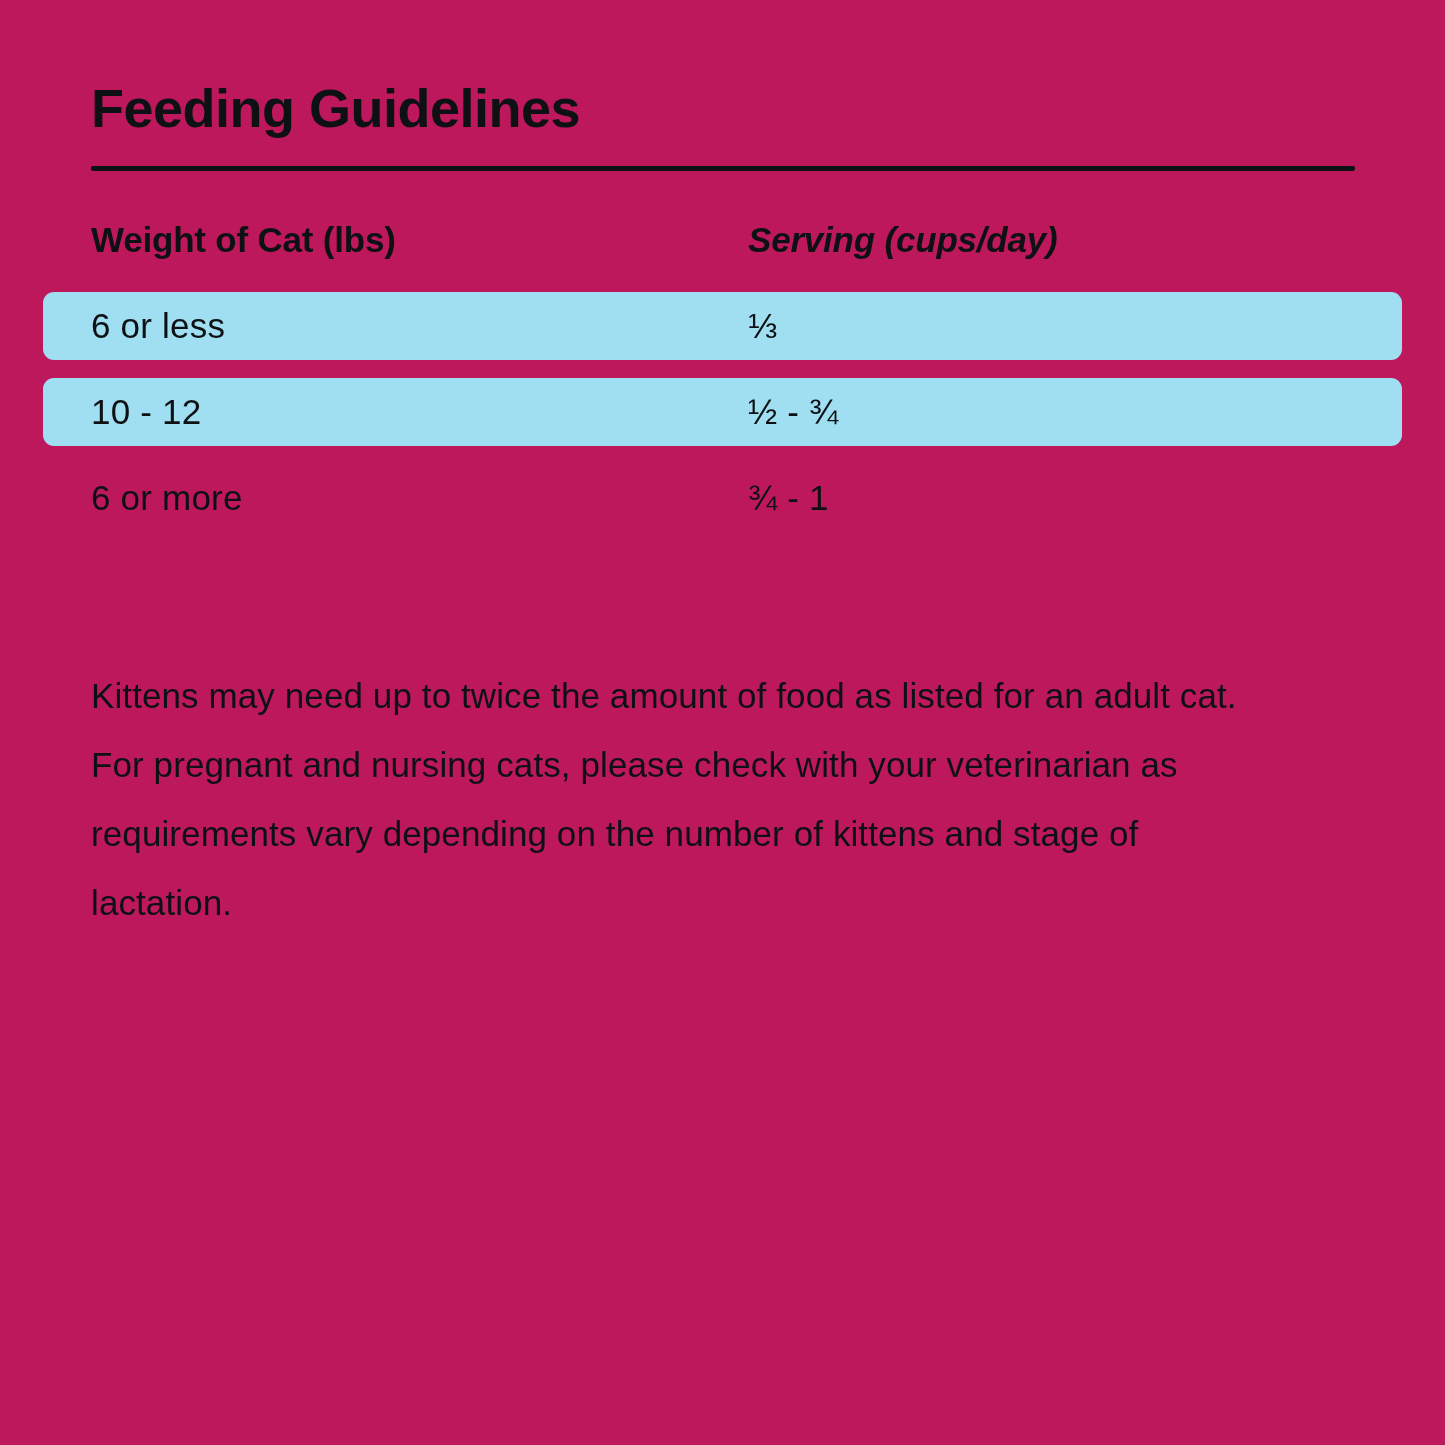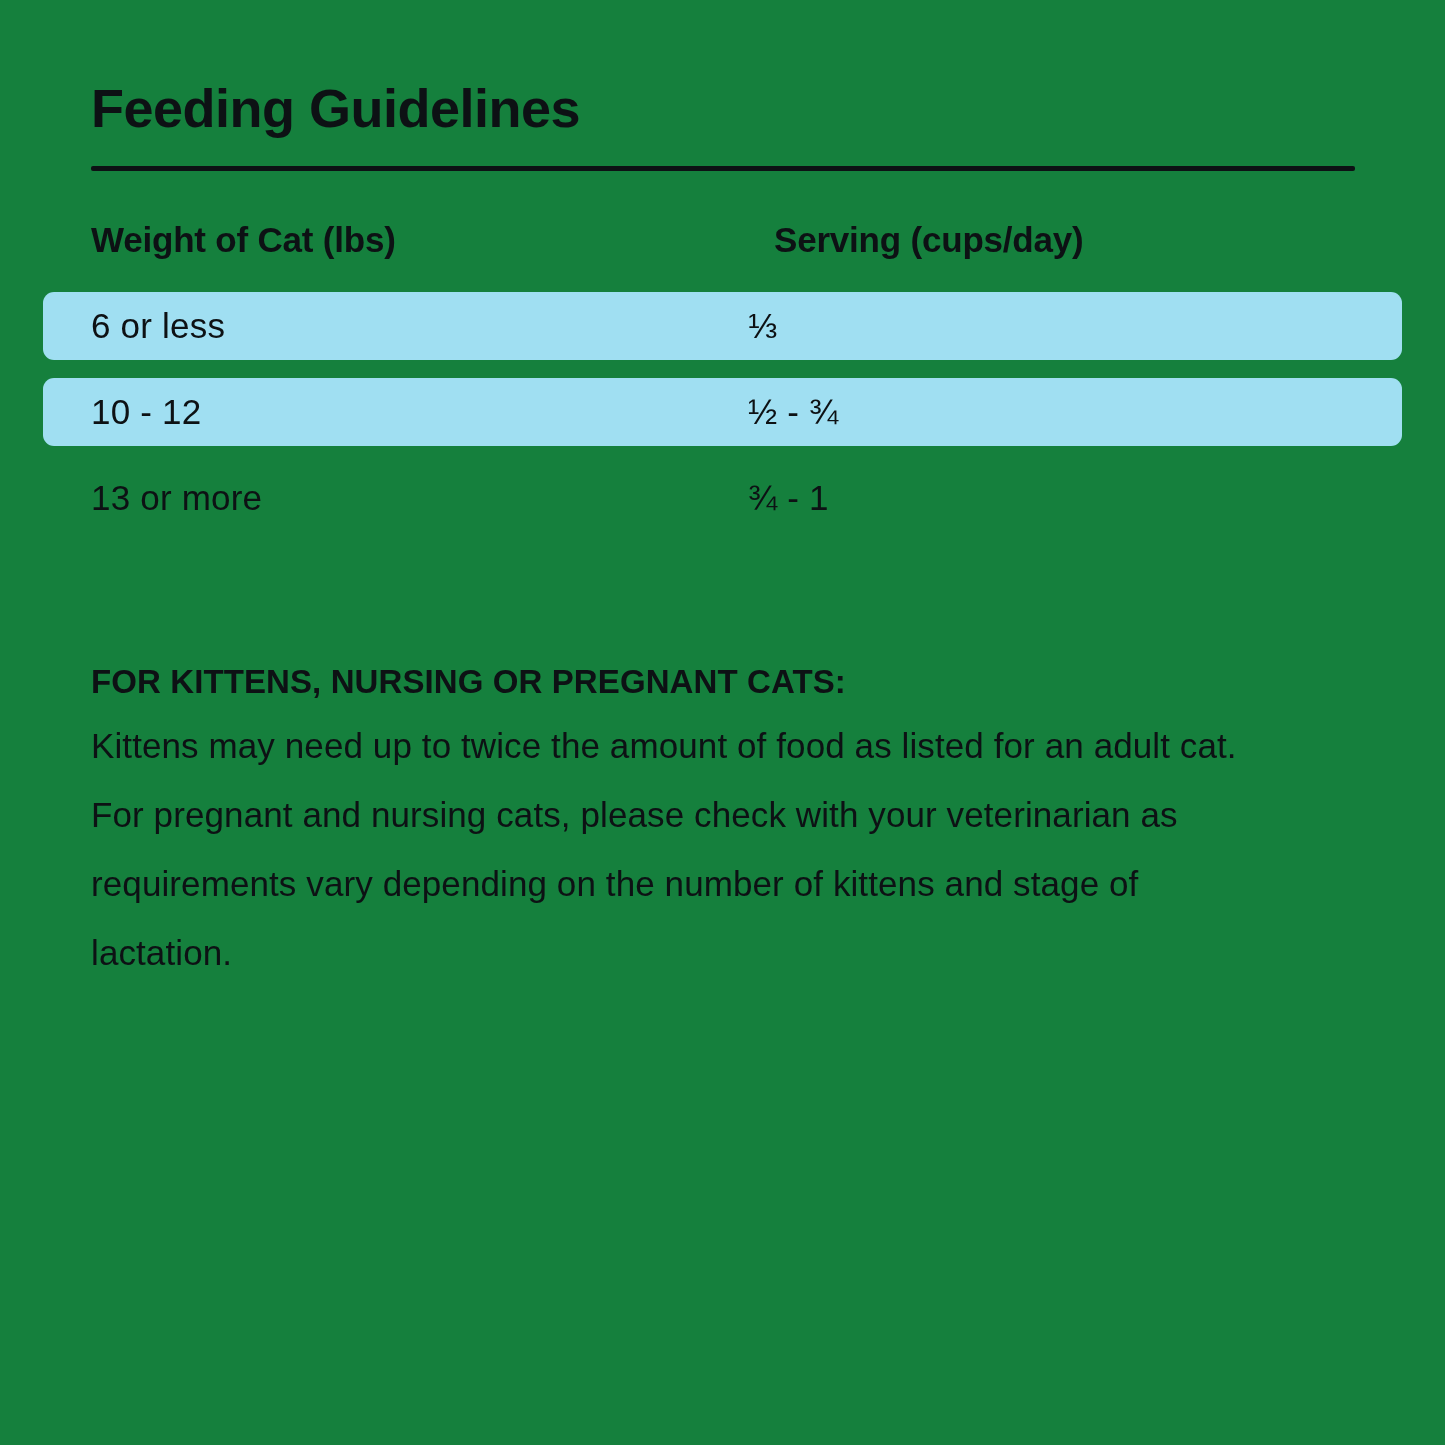--- a/index.html
+++ b/index.html
@@ -8,21 +8,21 @@
     width: 1445px;
     height: 1445px;
     background: #59c8e8;
     overflow: hidden;
   }
 
   .page {
     position: relative;
     width: 1445px;
     height: 1445px;
-    background: #15803d;
+    background: #be185d;
     font-family: "Liberation Sans", sans-serif;
     color: #111418;
   }
 
   
   .title {
     position: absolute;
     left: 91px;
     top: 80px;
     font-size: 54px;
@@ -60,21 +60,21 @@
   .th {
     position: absolute;
     top: 14px;
     font-size: 35px;
     font-weight: 700;
     letter-spacing: -0.2px;
     white-space: nowrap;
     color: #0d1114;
   }
   .th.col-weight  { left: 91px; }
-  .th.col-serving { left: 774px; }
+  .th.col-serving { left: 748px; font-style: italic; }
 
   .row {
     position: relative;
     height: 86px;
   }
 
   .row .band {
     position: absolute;
     left: 43px;
     top: 0;
@@ -147,24 +147,23 @@
     </div>
 
 
     <div class="row">
       <div class="band"></div>
       <div class="cell col-weight">10 - 12</div>
       <div class="cell col-serving">½ - ¾</div>
     </div>
 
     <div class="row">
-      <div class="cell col-weight">13 or more</div>
+      <div class="cell col-weight">6 or more</div>
       <div class="cell col-serving">¾ - 1</div>
     </div>
 
   </div>
 
   <div class="note">
-    <div class="note-heading">FOR KITTENS, NURSING OR PREGNANT CATS:</div>
     <div class="note-body">Kittens may need up to twice the amount of food as listed for an adult cat. For pregnant and nursing cats, please check with your veterinarian as requirements vary depending on the number of kittens and stage of lactation.</div>
   </div>
 
 </div>
 
 </body></html>

